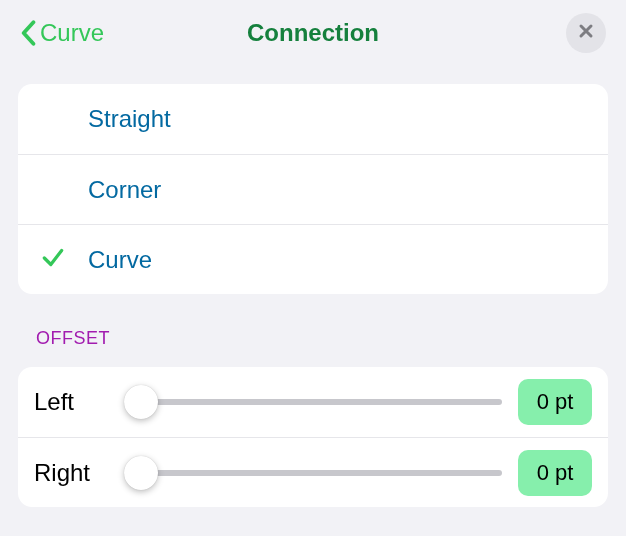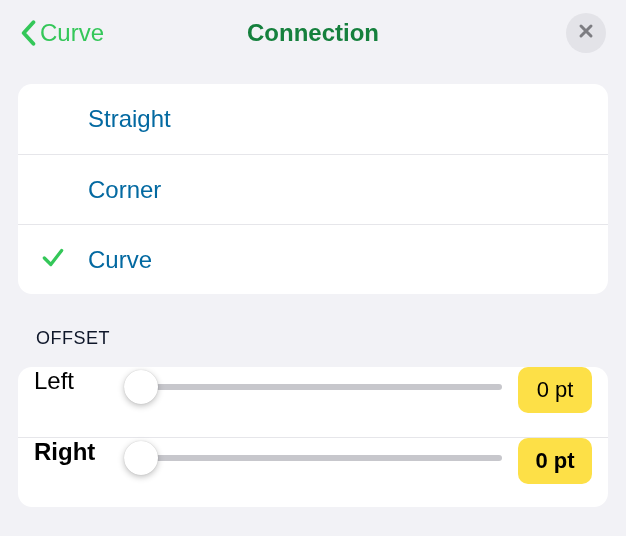--- a/index.html
+++ b/index.html
@@ -77,32 +77,32 @@
       align-items: center;
       justify-content: center;
     }
     .row-label {
       font-size: 24px;
       color: #0369a1;
     }
     .section-header {
       margin: 34px 36px 8px 36px;
       font-size: 18px;
-      color: #0f172a;
+      color: #a21caf;
       letter-spacing: 0.5px;
     }
     .slider-row {
       display: flex;
+      align-items: center;
       height: 70px;
       padding: 0 16px;
       gap: 16px;
     }
     .slider-row + .slider-row {
       border-top: 1px solid #e6e6ea;
-      font-weight: bold;
     }
     .slider-label {
       font-size: 24px;
       color: #000;
       width: 74px;
     }
     .slider-track-wrap {
       flex: 1;
       position: relative;
       height: 40px;
@@ -121,21 +121,21 @@
       left: 0;
       width: 34px;
       height: 34px;
       background: #fff;
       border-radius: 50%;
       box-shadow: 0 2px 6px rgba(0,0,0,0.25), 0 0 1px rgba(0,0,0,0.2);
     }
     .value-chip {
       min-width: 74px;
       height: 46px;
-      background: #fde047;
+      background: #86efac;
       border-radius: 10px;
       display: flex;
       align-items: center;
       justify-content: center;
       font-size: 22px;
       color: #000;
       padding: 0 12px;
     }
   </style>
 </head>

